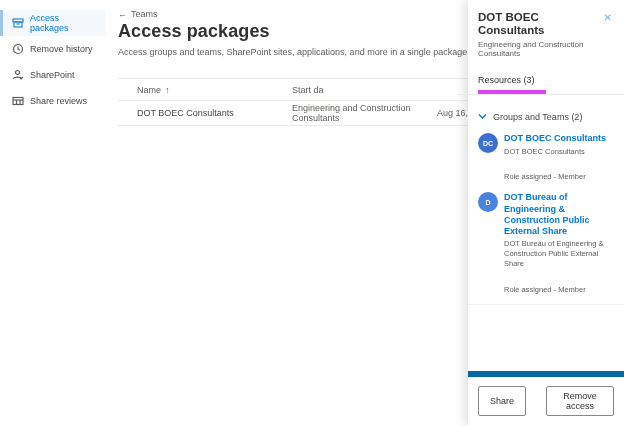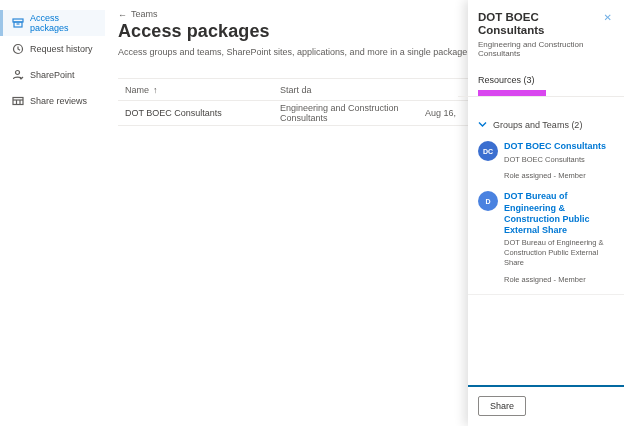--- a/index.html
+++ b/index.html
@@ -19,53 +19,53 @@
   .main { position:absolute; left:105px; top:0; width:519px; height:426px; background:#fff; }
   .back-link { position:absolute; left:13px; top:9px; font-size:9px; color:#605e5c; cursor:pointer;
                display:flex; align-items:center; gap:4px; }
   .page-title { position:absolute; left:13px; top:21px; font-size:18px; font-weight:700; color:#323130; letter-spacing:0.1px; }
   .page-desc { position:absolute; left:13px; top:47px; width:506px; font-size:9px; color:#605e5c; white-space:nowrap; overflow:hidden; }
 
   .pkg-table { position:absolute; left:13px; top:78px; width:506px; font-size:9px; }
   .t-row { display:flex; align-items:center; border-bottom:1px solid #edebe9; }
   .t-head { border-top:1px solid #edebe9; height:23px; color:#605e5c; }
   .t-body { height:25px; color:#605e5c; cursor:pointer; }
-  .c-name { flex:0 0 162px; padding-left:7px; }
+  .c-name { flex:0 0 162px; padding-left:7px;margin-left:12px; }
   .c-desc { flex:0 0 145px; }
   .c-date { flex:1 1 auto; white-space:nowrap; overflow:hidden; }
   .sort-arrow { color:#605e5c; margin-left:4px; font-size:9px; }
   .t-body .c-name { color:#484644; }
 
   
   .panel { position:absolute; right:0; top:0; width:156px; height:426px; background:#fff; z-index:5;
            box-shadow:-4px 0 10px rgba(0,0,0,0.12); }
   .panel-inner { padding:11px 10px 0 10px; }
   .panel-head { display:flex; justify-content:space-between; align-items:flex-start; }
   .panel-title { font-size:11.5px; font-weight:700; color:#323130; line-height:1.1; }
   .panel-close { font-size:10px; color:#71afe5; cursor:pointer; line-height:1; padding:2px; }
   .panel-sub { margin-top:4px; font-size:8px; color:#605e5c; }
   .tab-row { margin-top:11px; }
   .tab { display:inline-block; font-size:9px; color:#323130; padding:0 2px 5px 0; cursor:pointer;
-         border-bottom:6px solid #d946ef; min-width:68px; }
+         border-bottom:4px solid #d946ef; min-width:68px; }
   .panel-divider { height:1px; background:#edebe9; margin:0 -10px; }
-  .section-head { margin-top:12px; display:flex; align-items:center; gap:6px; font-size:9px; color:#484644; cursor:pointer; }
+  .section-head { margin-top:6px; display:flex; align-items:center; gap:6px; font-size:9px; color:#484644; cursor:pointer; }
   .section-head svg { stroke:#0078d4; fill:none; stroke-width:1.4; }
 
   .resource { display:flex; gap:6px; margin-top:11px; }
   .avatar { flex:0 0 20px; width:20px; height:20px; border-radius:50%; color:#fff;
             font-size:7px; font-weight:700; display:flex; align-items:center; justify-content:center; }
   .avatar-0 { background:#3b6fd0; }
   .avatar-1 { background:#4a82e0; }
   .res-text { min-width:0; }
   .res-link { font-size:9px; font-weight:700; color:#0078d4; line-height:1.25; cursor:pointer; }
   .res-sub  { margin-top:2px; font-size:7.5px; color:#605e5c; line-height:1.3; }
-  .res-role { margin-top:7px; font-size:7.5px; color:#605e5c; }
+  .res-role { margin-top:16px; font-size:7.5px; color:#605e5c; }
   .end-divider { height:1px; background:#f0efee; margin:10px -10px 0 -10px; }
 
-  .panel-footer { position:absolute; left:0; right:0; bottom:0; border-top:2px solid #0369a1;
+  .panel-footer { position:absolute; left:0; right:0; bottom:0; border-top:6px solid #0369a1;
                   padding:9px 10px 10px 10px; display:flex; gap:20px; background:#fff; }
   .btn { font-family:"Liberation Sans", sans-serif; font-size:9px; color:#323130; background:#fff;
          border:1px solid #8a8886; border-radius:2px; padding:4px 11px; cursor:pointer; }
 </style>
 </head>
 <body>
 
 <div class="sidebar">
   <div class="nav-item selected">
     <span class="nav-icon">
@@ -77,21 +77,21 @@
     </span>
     <span>Access packages</span>
   </div>
   <div class="nav-item">
     <span class="nav-icon">
       <svg width="12" height="12" viewBox="0 0 12 12">
           <circle cx="6" cy="6" r="4.5"></circle>
           <polyline points="6,3.5 6,6 8,7.2"></polyline>
         </svg>
     </span>
-    <span>Request history</span>
+    <span>Remove history</span>
   </div>
   <div class="nav-item">
     <span class="nav-icon">
       <svg width="12" height="12" viewBox="0 0 12 12">
           <circle cx="5.5" cy="3.5" r="2"></circle>
           <path d="M1.5,10 C1.5,7.5 9.5,7.5 9.5,10"></path>
           <polyline points="8,9 9,10 11,8"></polyline>
         </svg>
     </span>
     <span>SharePoint</span>
@@ -172,14 +172,15 @@
         <div class="res-sub">DOT Bureau of Engineering &amp; Construction Public External Share</div>
         <div class="res-role">Role assigned - Member</div>
       </div>
     </div>
 
     <div class="end-divider"></div>
   </div>
 
   <div class="panel-footer">
     <button class="btn">Share</button>
+    <button class="btn">Remove access</button>
   </div>
 </div>
 
 </body></html>

